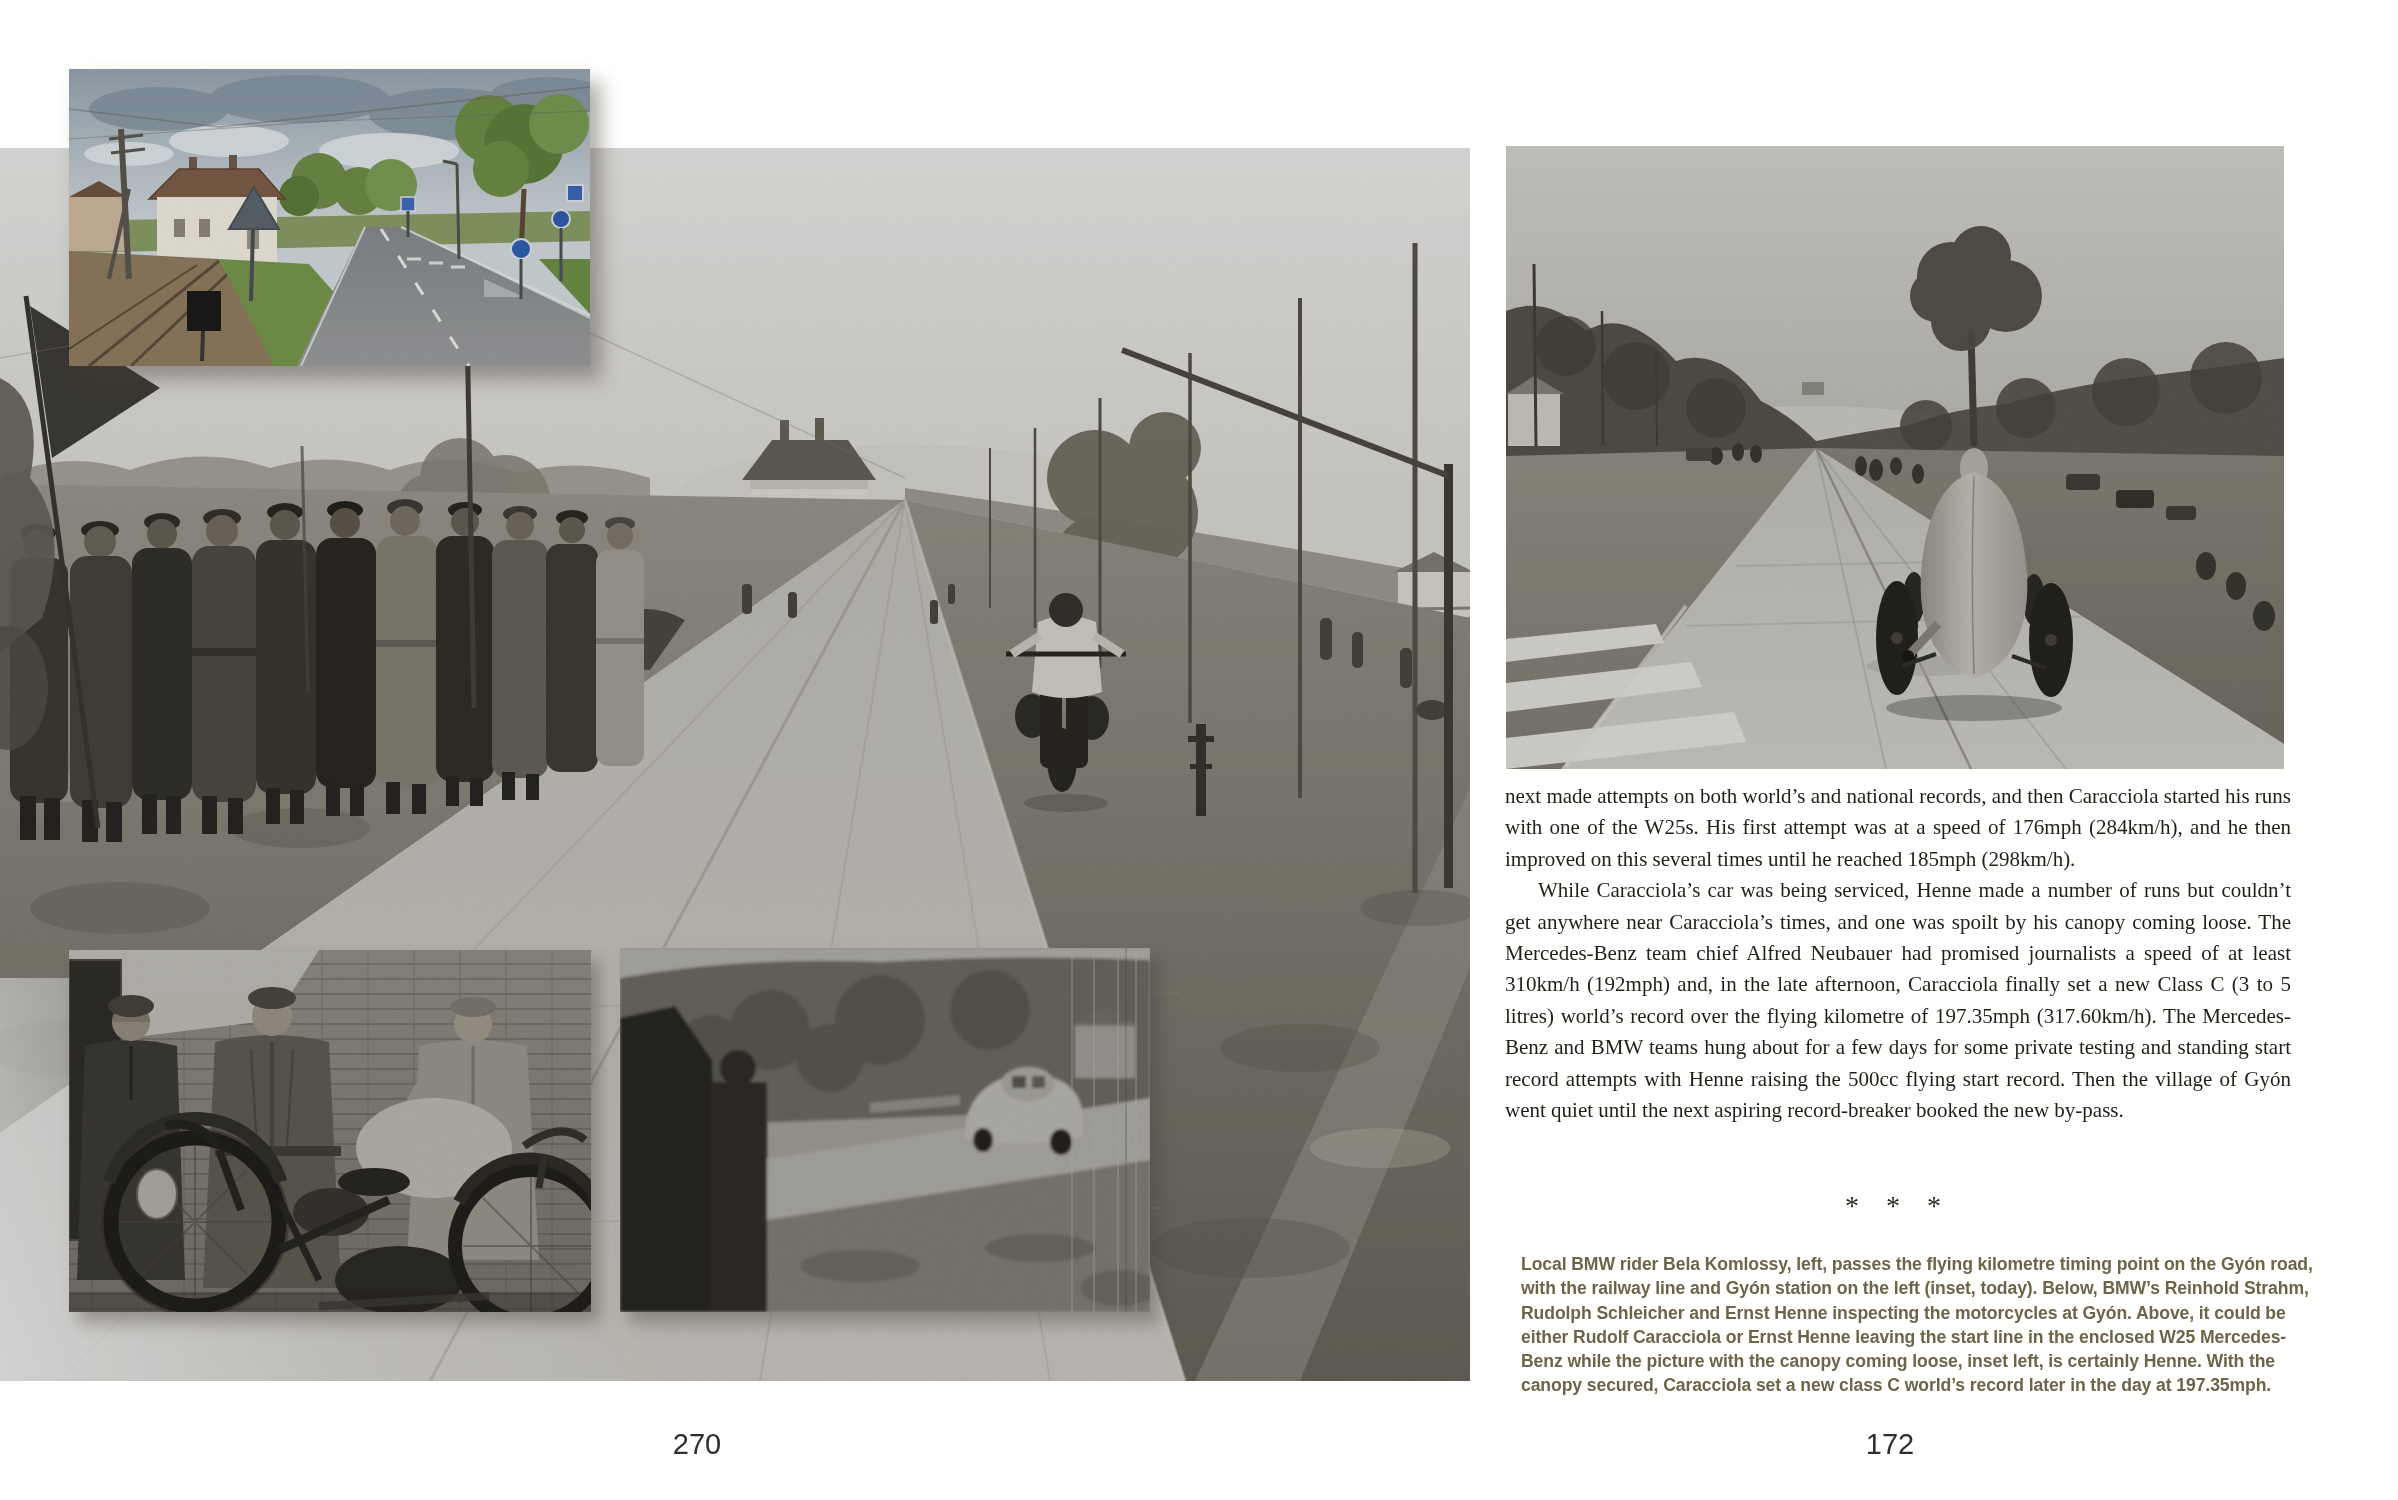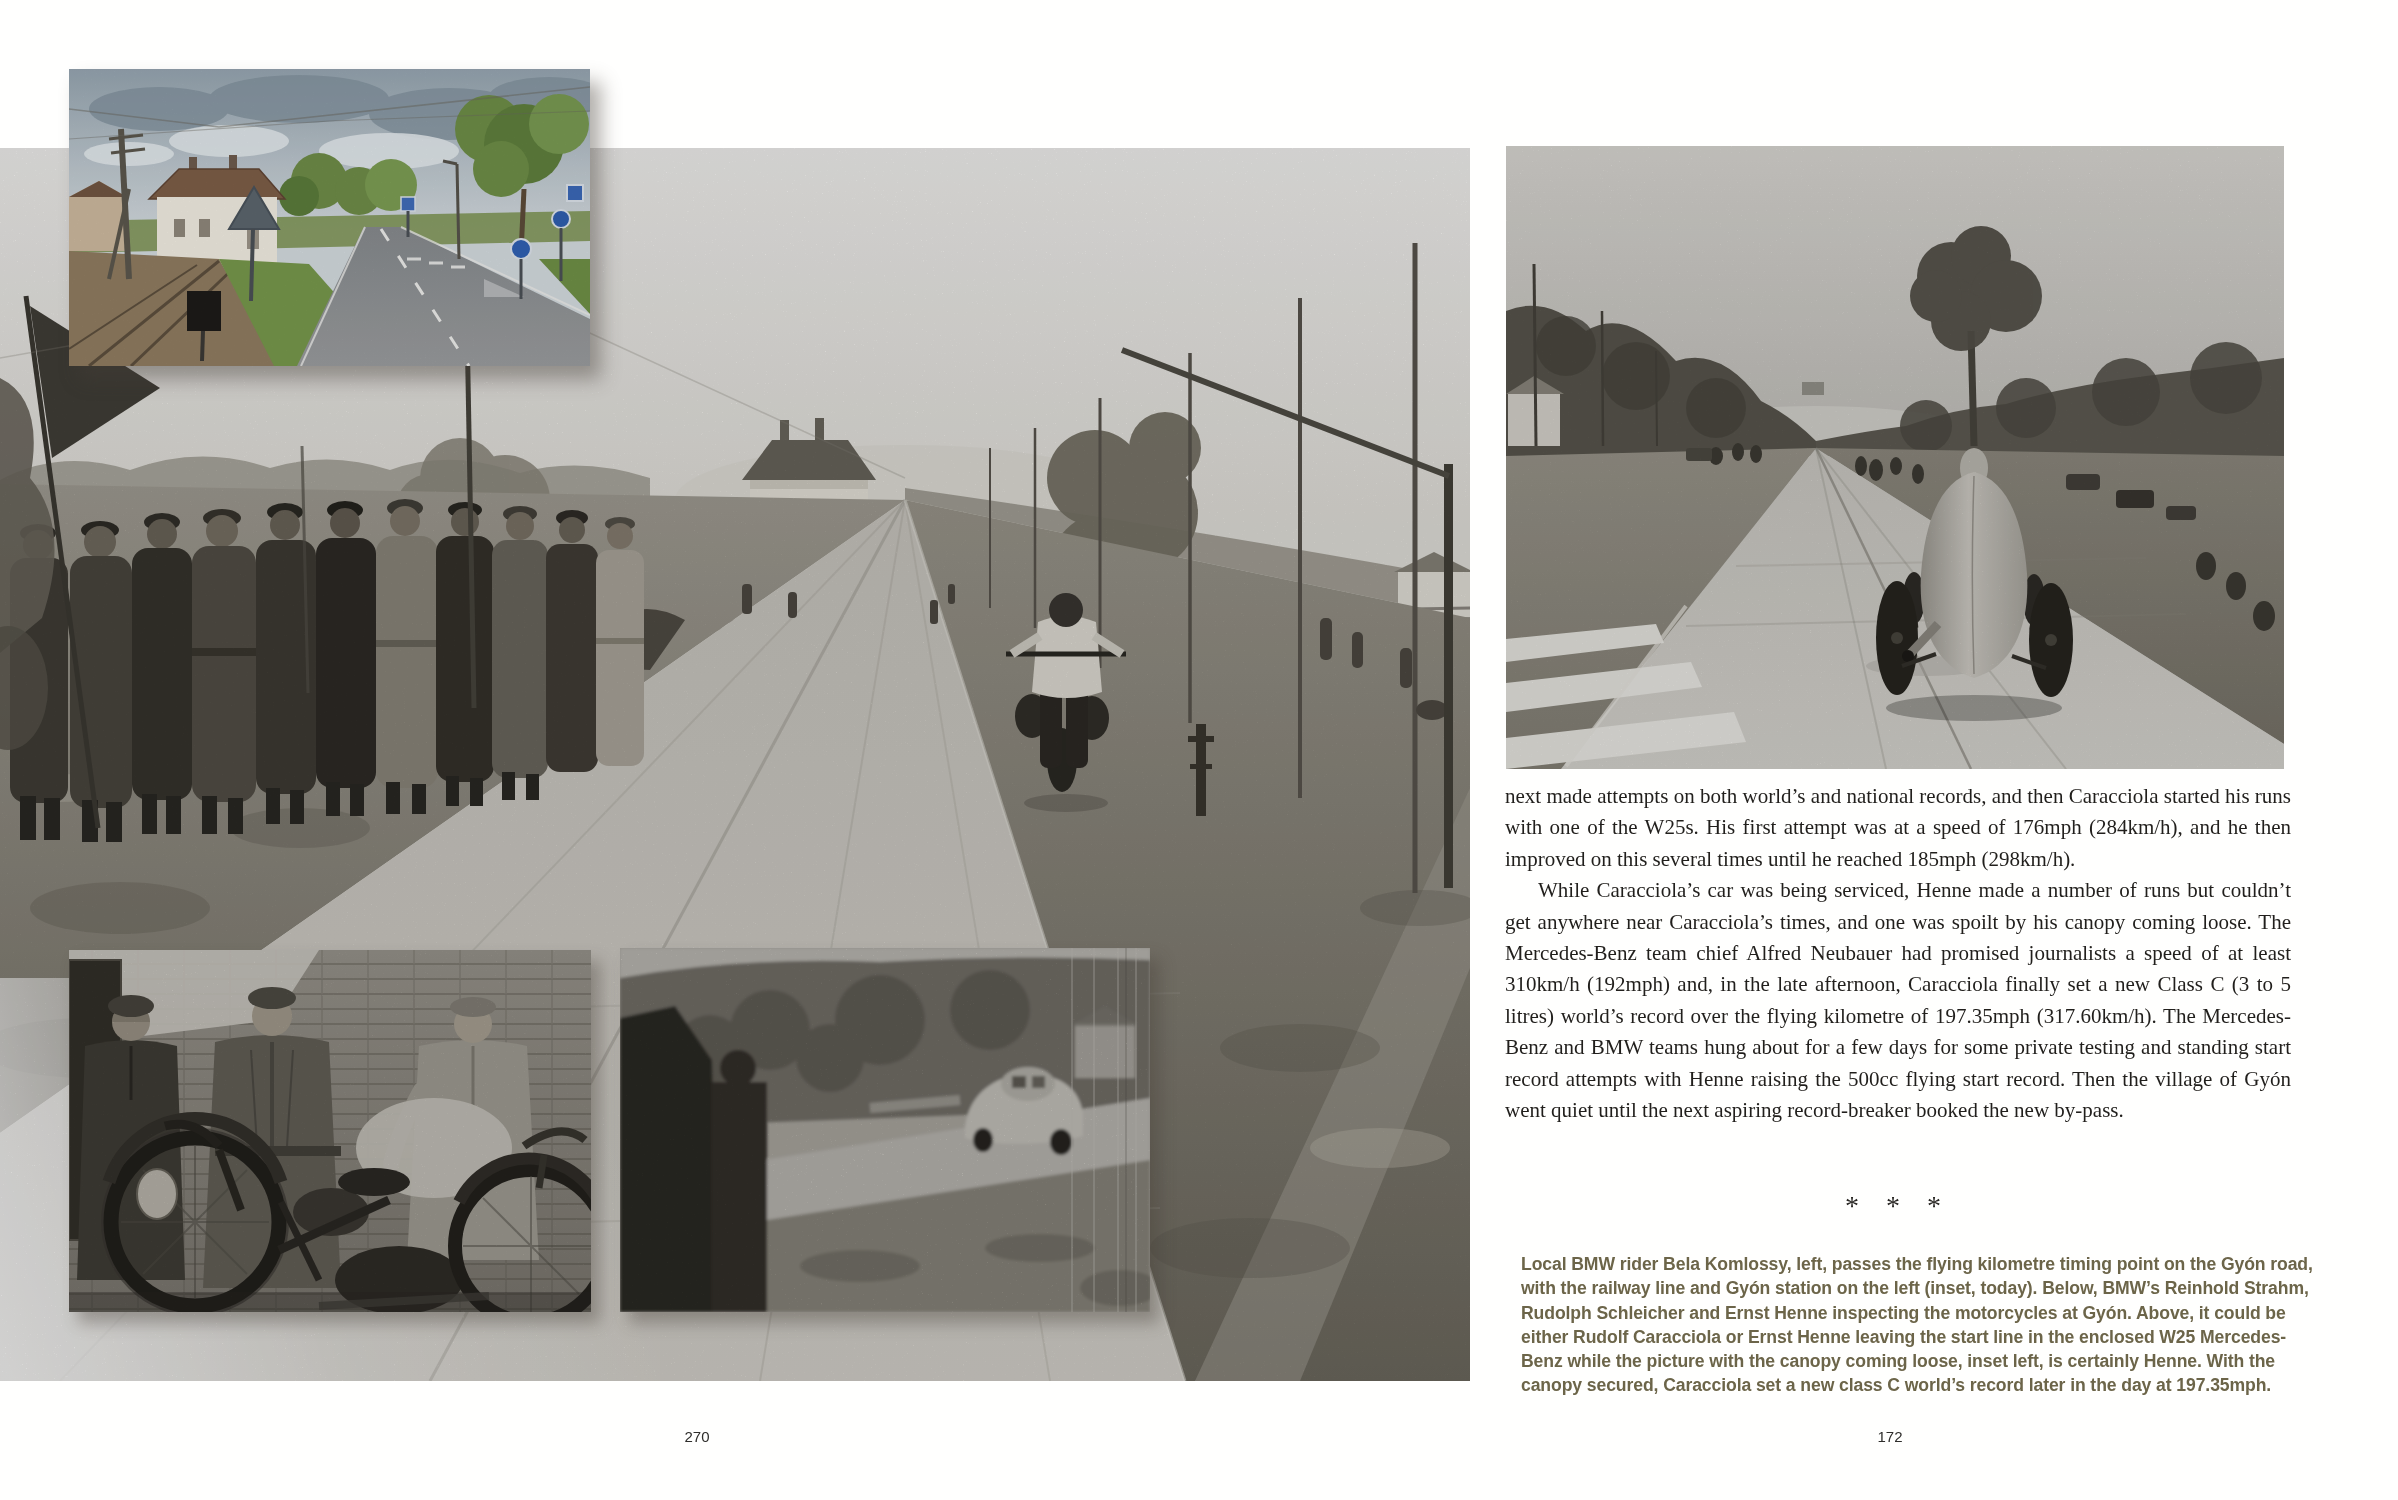--- a/index.html
+++ b/index.html
@@ -20,21 +20,21 @@
   .body-text{position:absolute;left:1505px;top:781px;width:786px;
              color:#211f1c;font-size:21px;line-height:31.4px;text-align:justify;}
   .body-text p{margin:0;}
   .body-text p + p{text-indent:33px;}
   .divider{position:absolute;left:1505px;top:1190px;width:786px;text-align:center;
            font-size:28px;letter-spacing:10px;color:#2a2825;}
   .caption{position:absolute;left:1505px;top:1252px;width:802px;
            font-family:"Liberation Sans", sans-serif;font-weight:700;
            font-size:17.6px;line-height:24.3px;color:#6c6549;letter-spacing:-0.1px;margin-left:16px;}
   .page-num{position:absolute;top:1428px;width:90px;text-align:center;
-            font-family:"Liberation Sans", sans-serif;font-size:15px;color:#2e2d2b;}
+            font-family:"Liberation Sans", sans-serif;font-size:29px;color:#2e2d2b;}
   #pn-left{left:652px;}
   #pn-right{left:1845px;}
 </style>
 </head>
 <body>
 
 <div class="spread">
 
   <div class="photo" id="main-photo" role="img" aria-label="Crowd lining the Gyón road as local BMW rider Bela Komlossy passes the flying kilometre timing point">
     <svg viewBox="0 0 1470 1233" preserveAspectRatio="none">

